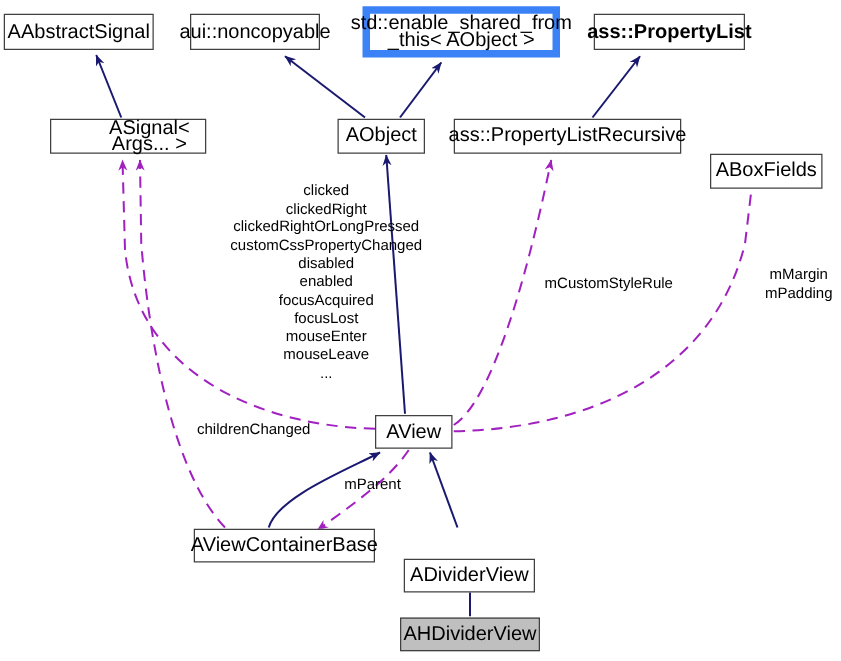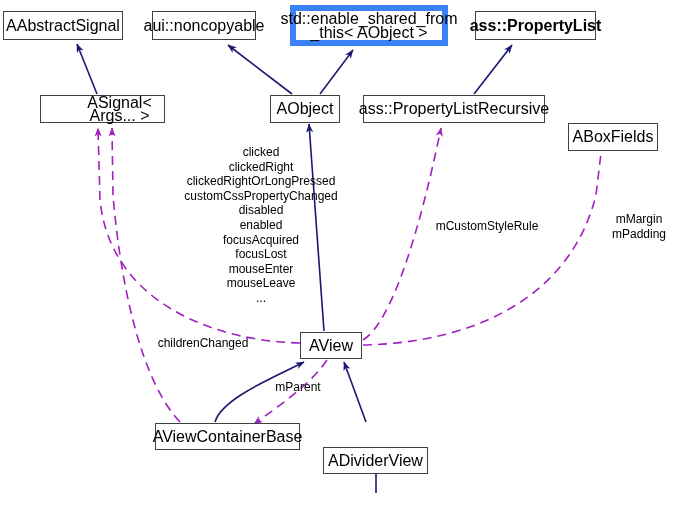--- a/index.html
+++ b/index.html
@@ -119,20 +119,21 @@
   <div class="node" style="left:363px;top:95px;width:182px;height:28px;">ass::PropertyListRecursive</div>
 
   <div class="node" style="left:568px;top:95px;width:90px;height:28px;margin-top:28px;">ABoxFields</div>
 
   <div class="node" style="left:300px;top:332px;width:62px;height:27px;">AView</div>
 
   <div class="node" style="left:155px;top:423px;width:145px;height:27px;">AViewContainerBase</div>
 
   <div class="node" style="left:323px;top:423px;width:105px;height:27px;margin-top:24px;">ADividerView</div>
 
+  <div class="node current" style="left:320px;top:494px;width:112px;height:27px;">AHDividerView</div>
 
   <div class="edge-label" style="left:156px;top:145px;width:210px;">clicked
 clickedRight
 clickedRightOrLongPressed
 customCssPropertyChanged
 disabled
 enabled
 focusAcquired
 focusLost
 mouseEnter

